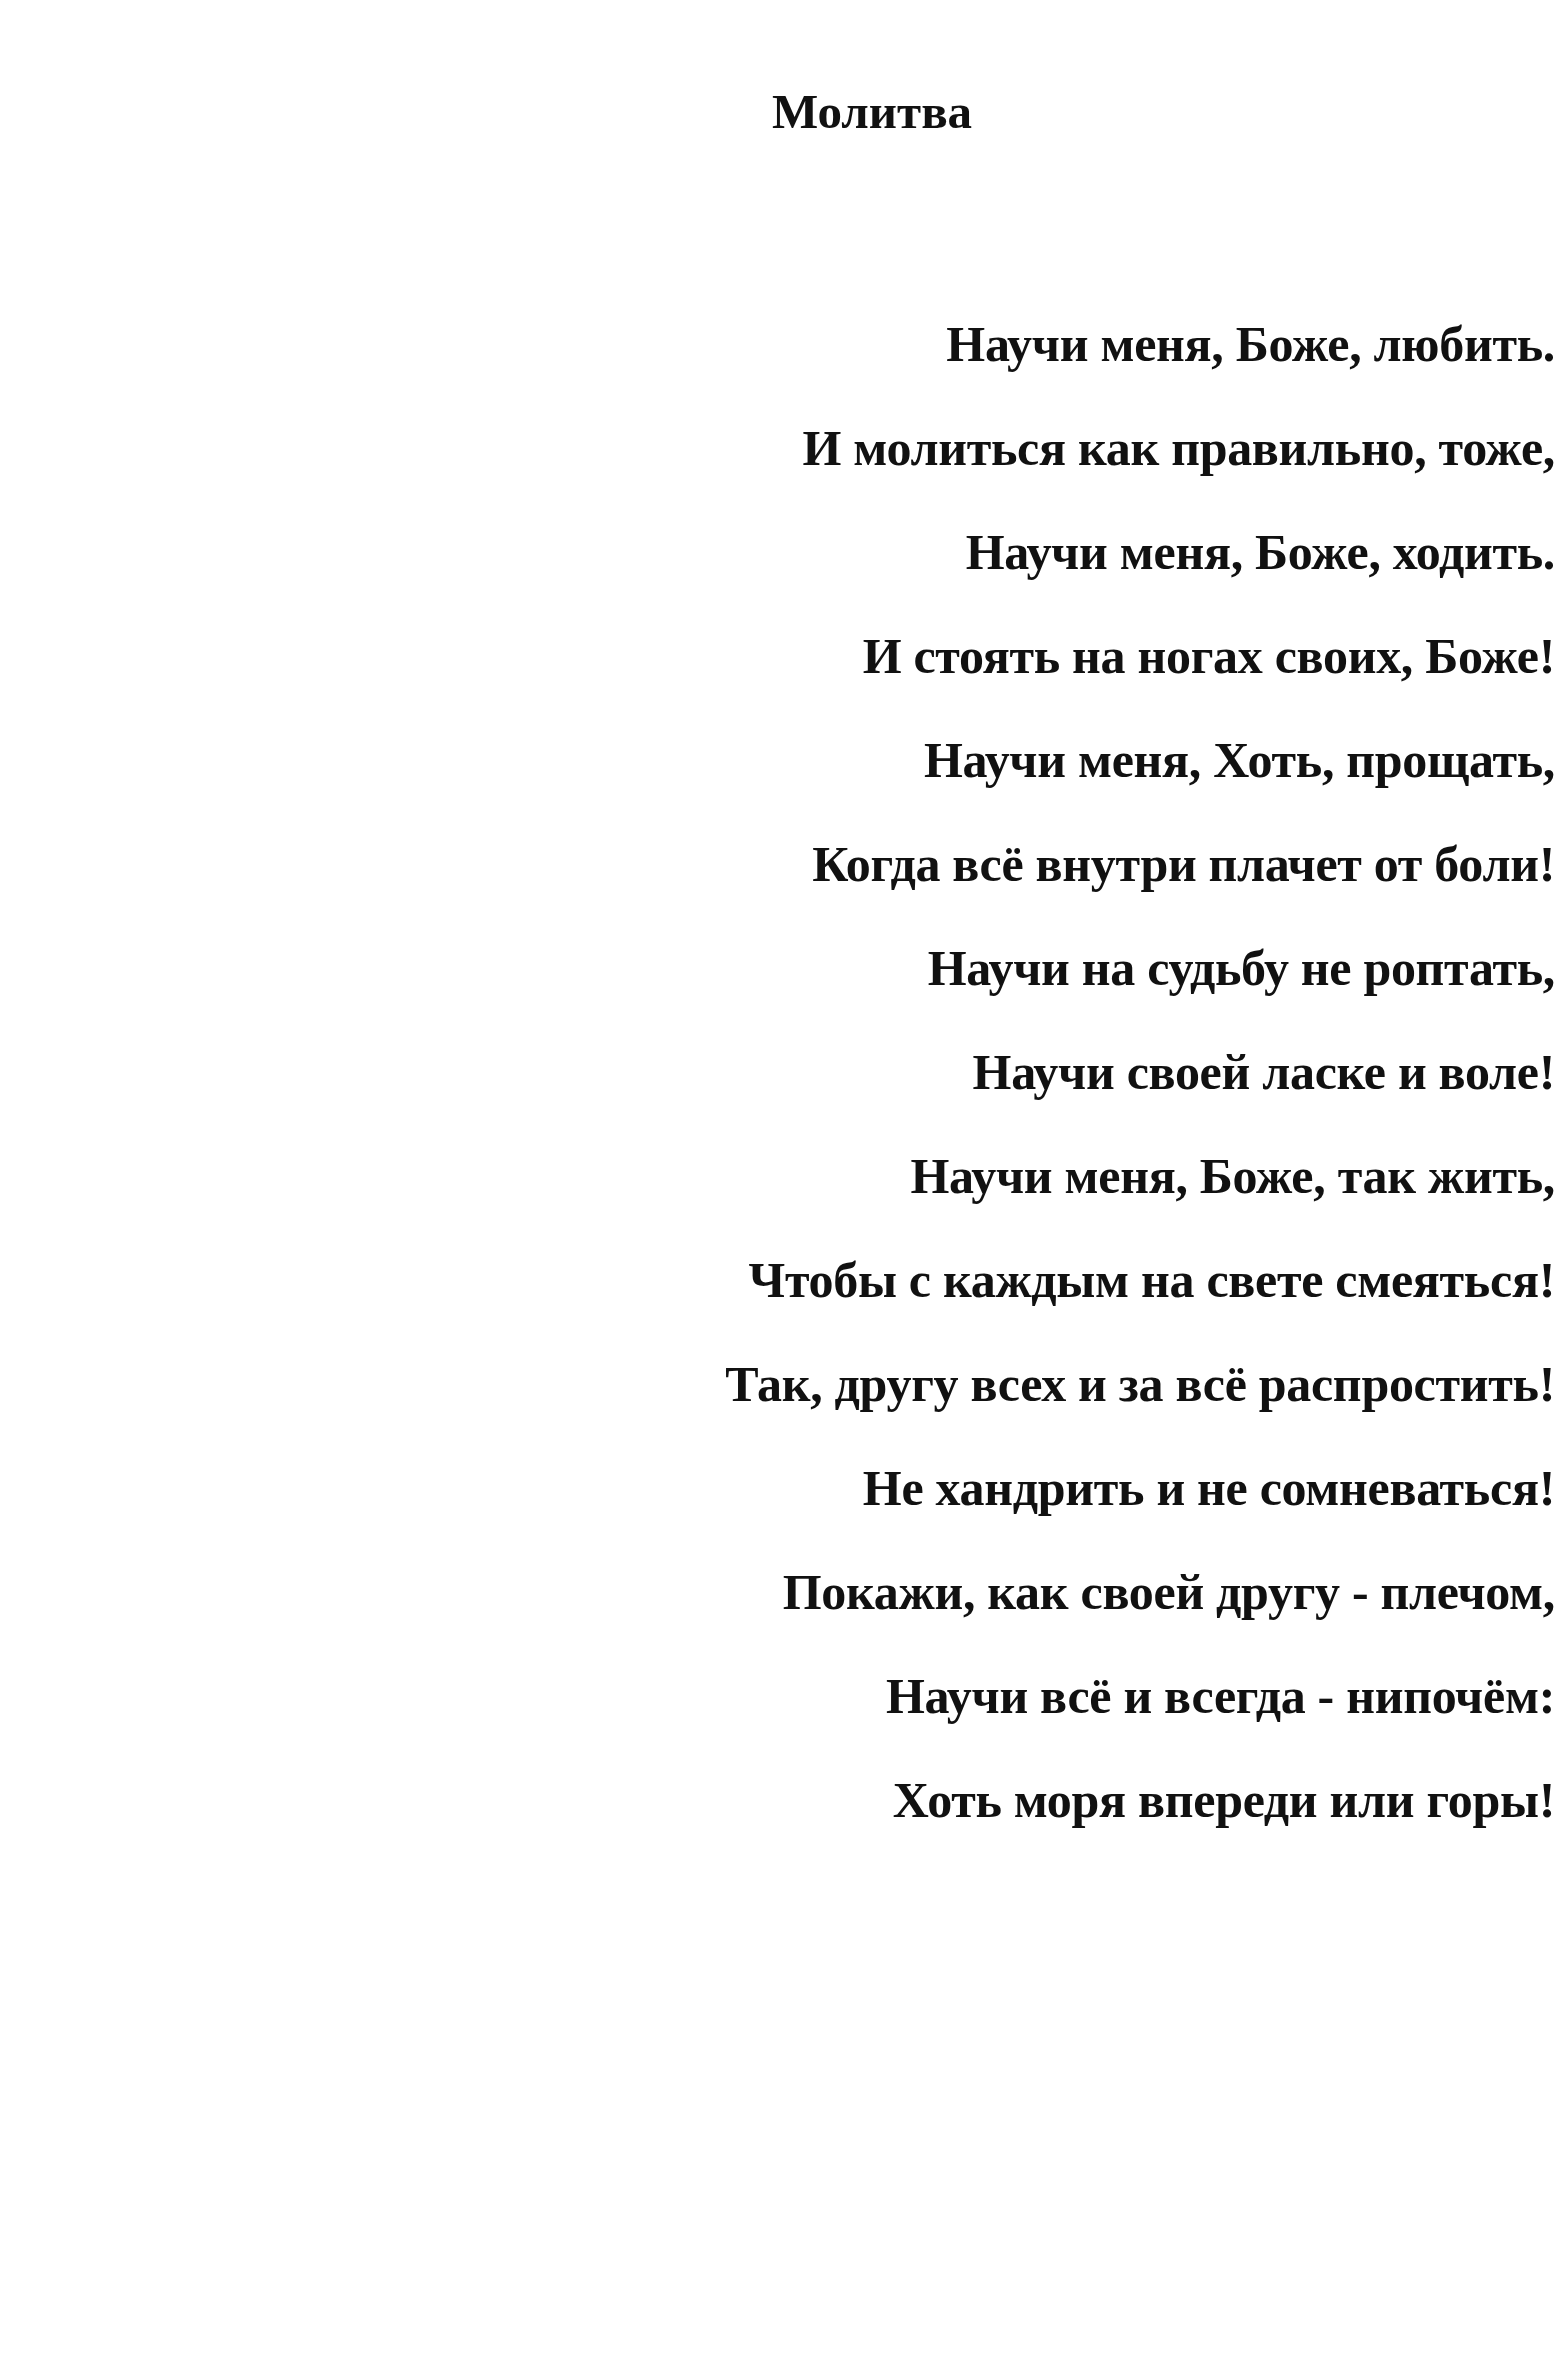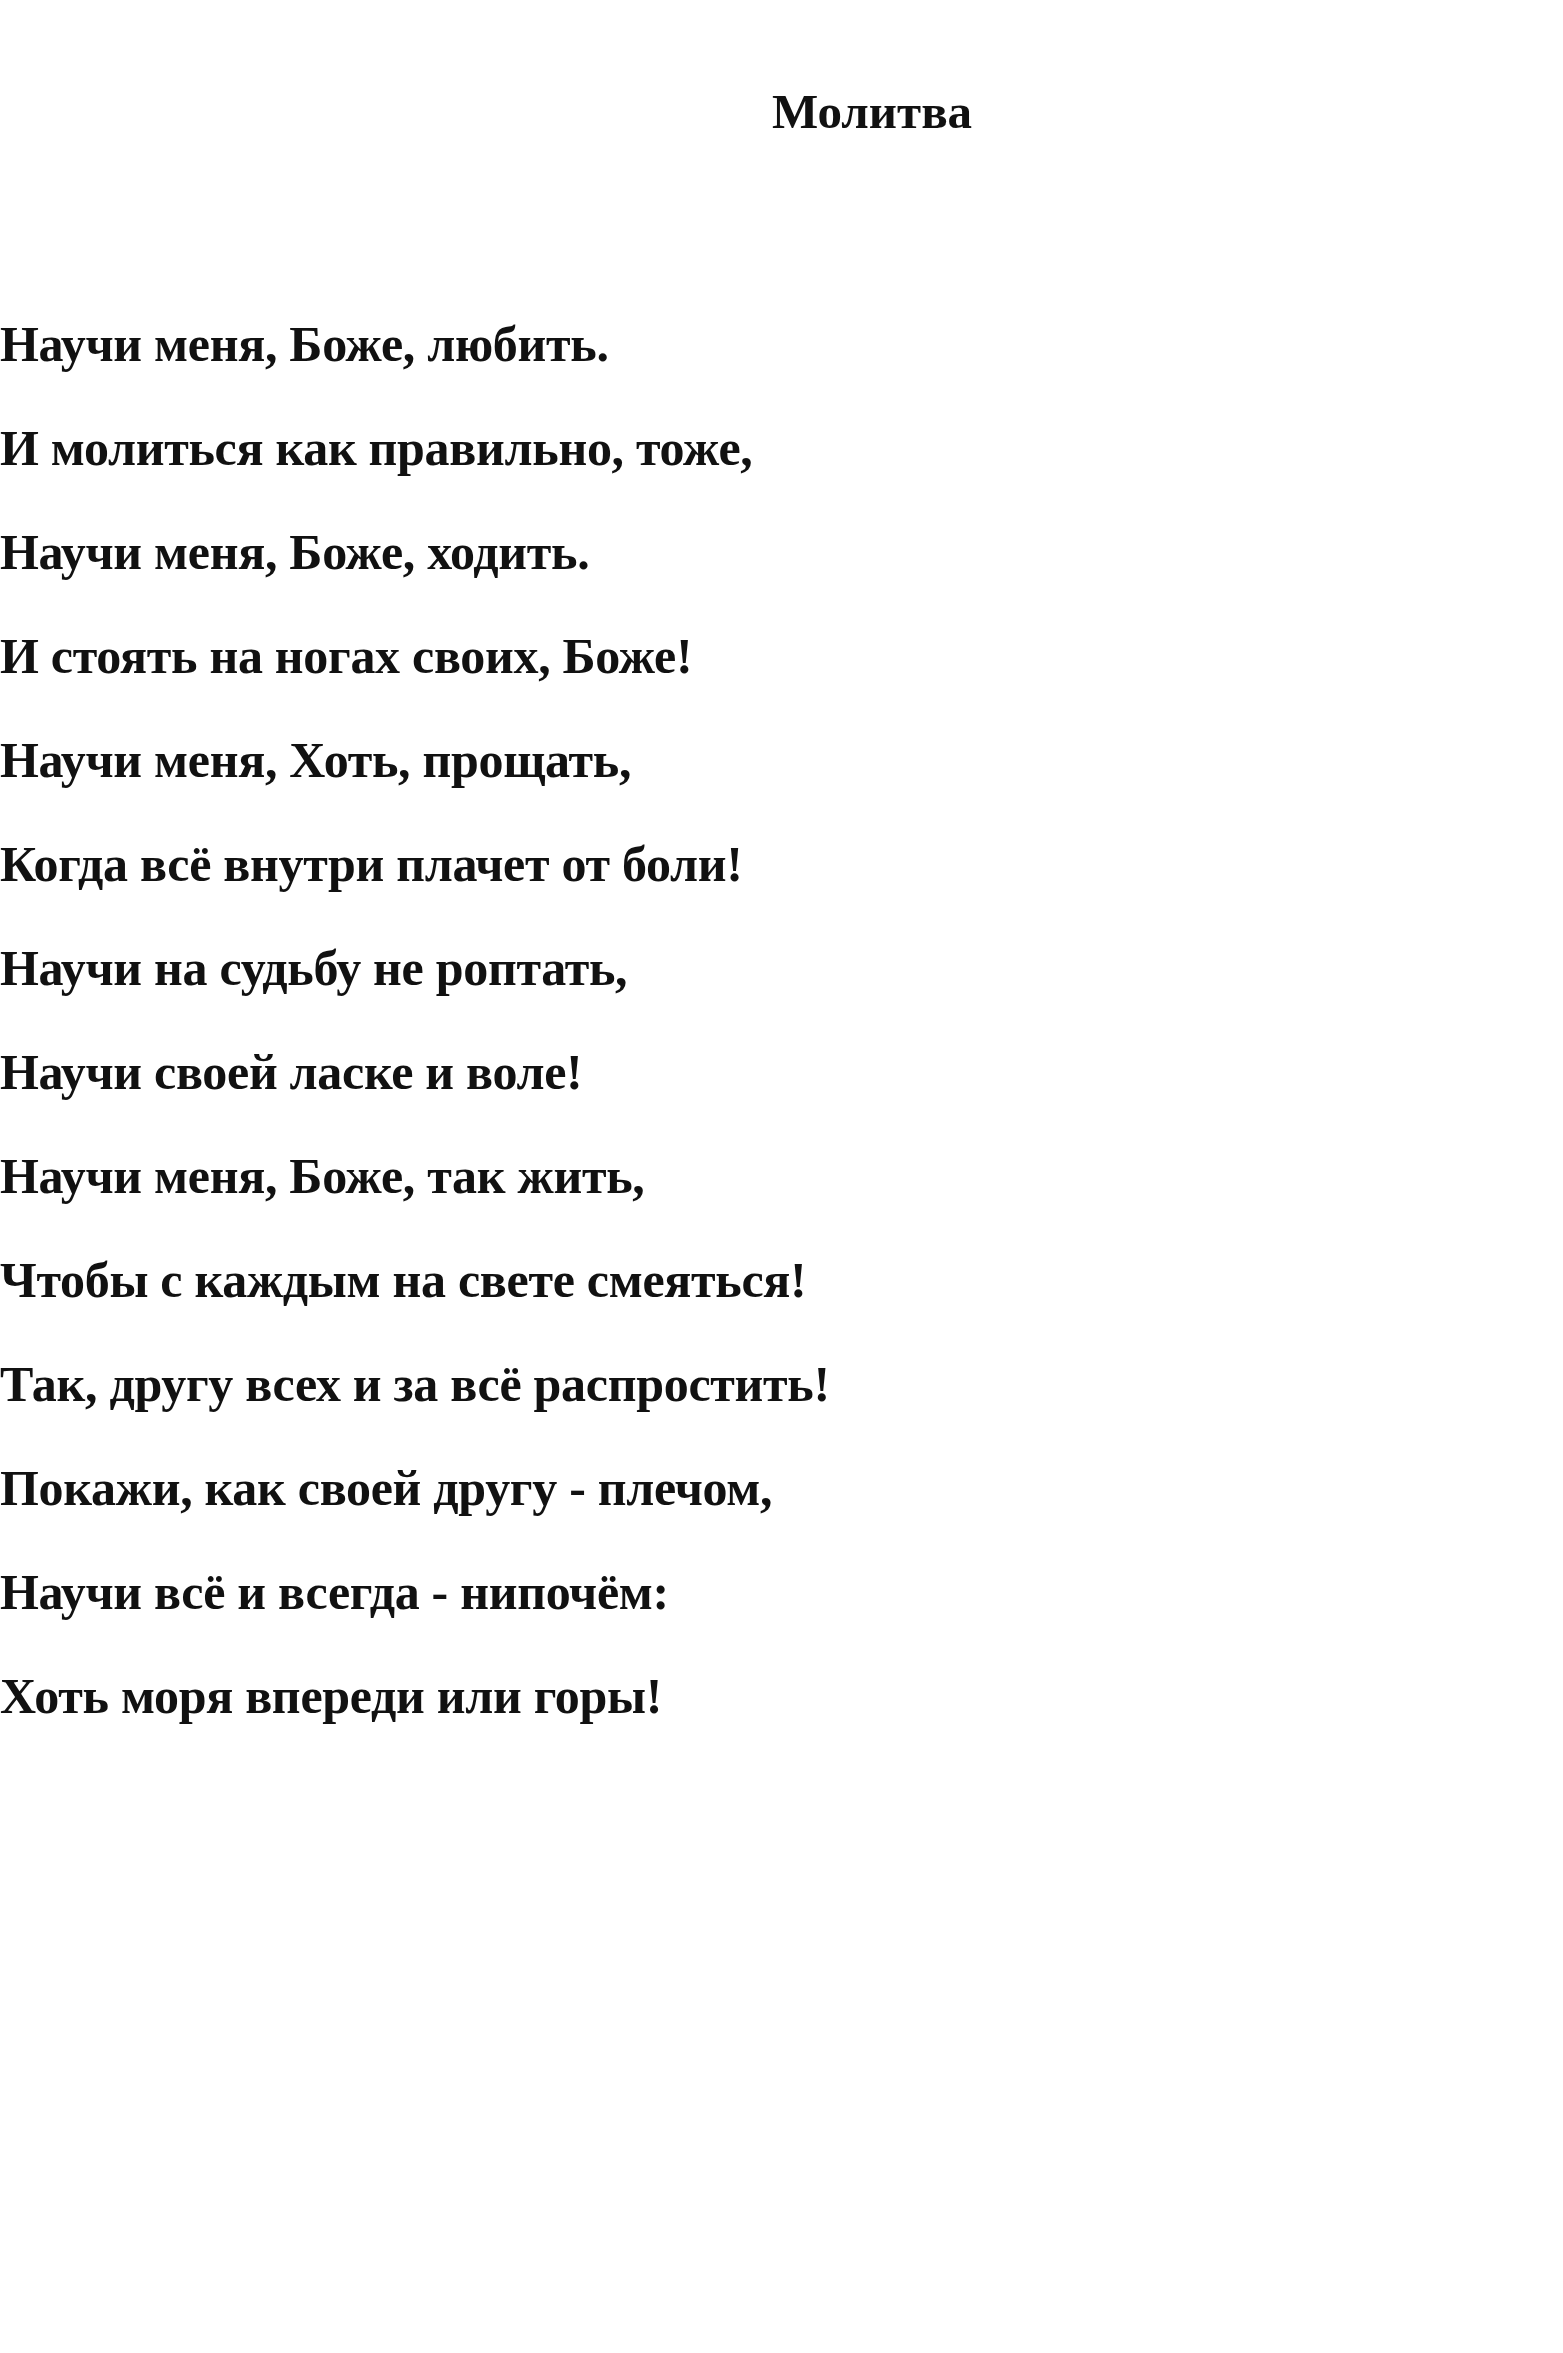--- a/index.html
+++ b/index.html
@@ -7,21 +7,21 @@
       width: 1564px; height: 2354px; background: #ffffff;
       position: relative; overflow: hidden;
       font-family: "Liberation Serif", "DejaVu Serif", serif;
       color: #111111;
     }
     .title {
       position: absolute; left: 0; right: 0; top: 83px;
       text-align: center; font-weight: bold; font-size: 49px;
       transform: translateX(90px);
     }
-    .poem { position: absolute; left: 0; right: 17px; top: 313px; text-align: left; }
+    .poem { position: absolute; left: 0; right: 9px; top: 313px; text-align: right; }
     .line {
       height: 104px; line-height: 63px; font-weight: bold; font-size: 50px;
       white-space: nowrap; letter-spacing: -0.3px;
     }
   </style>
 </head>
 <body>
 
 <div class="title">Молитва</div>
 
@@ -30,17 +30,18 @@
   <div class="line">И молиться как правильно, тоже,</div>
   <div class="line">Научи меня, Боже, ходить.</div>
   <div class="line">И стоять на ногах своих, Боже!</div>
   <div class="line">Научи меня, Хоть, прощать,</div>
   <div class="line">Когда всё внутри плачет от боли!</div>
   <div class="line">Научи на судьбу не роптать,</div>
   <div class="line">Научи своей ласке и воле!</div>
   <div class="line">Научи меня, Боже, так жить,</div>
   <div class="line">Чтобы с каждым на свете смеяться!</div>
   <div class="line">Так, другу всех и за всё распростить!</div>
+  <div class="line">Не хандрить и не сомневаться!</div>
   <div class="line">Покажи, как своей другу - плечом,</div>
   <div class="line">Научи всё и всегда - нипочём:</div>
   <div class="line">Хоть моря впереди или горы!</div>
 </div>
 
 
 </body></html>

